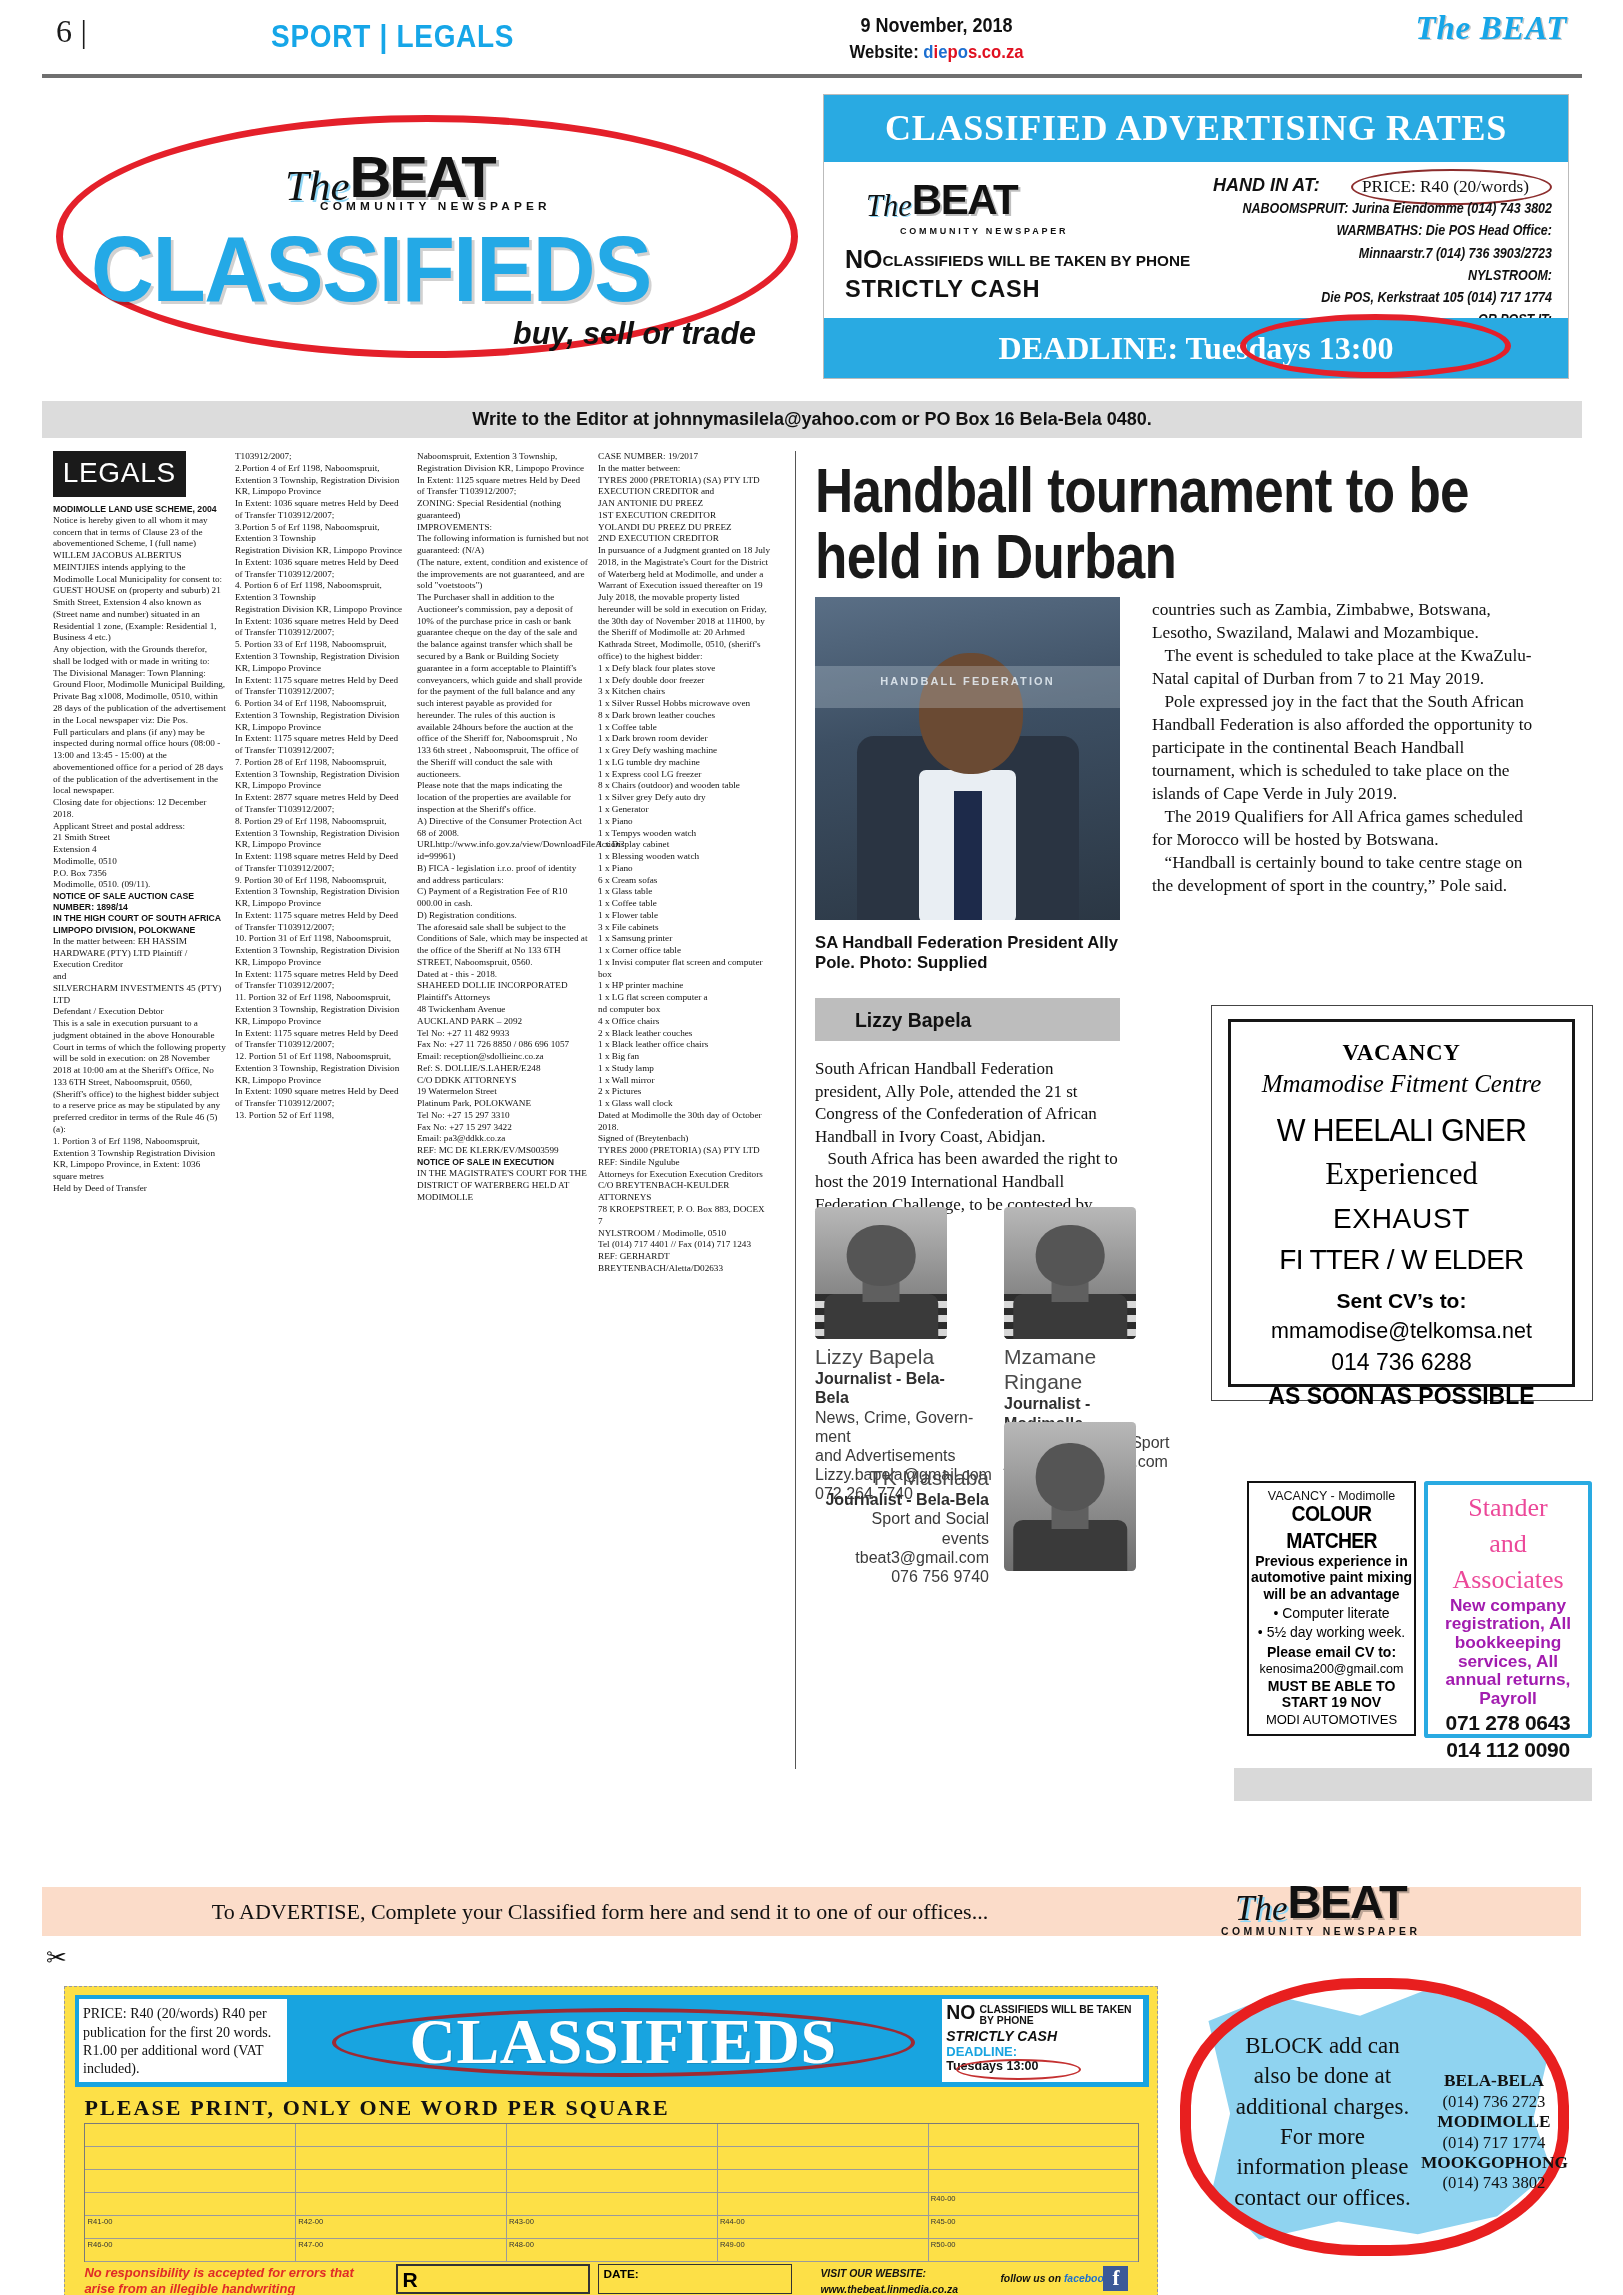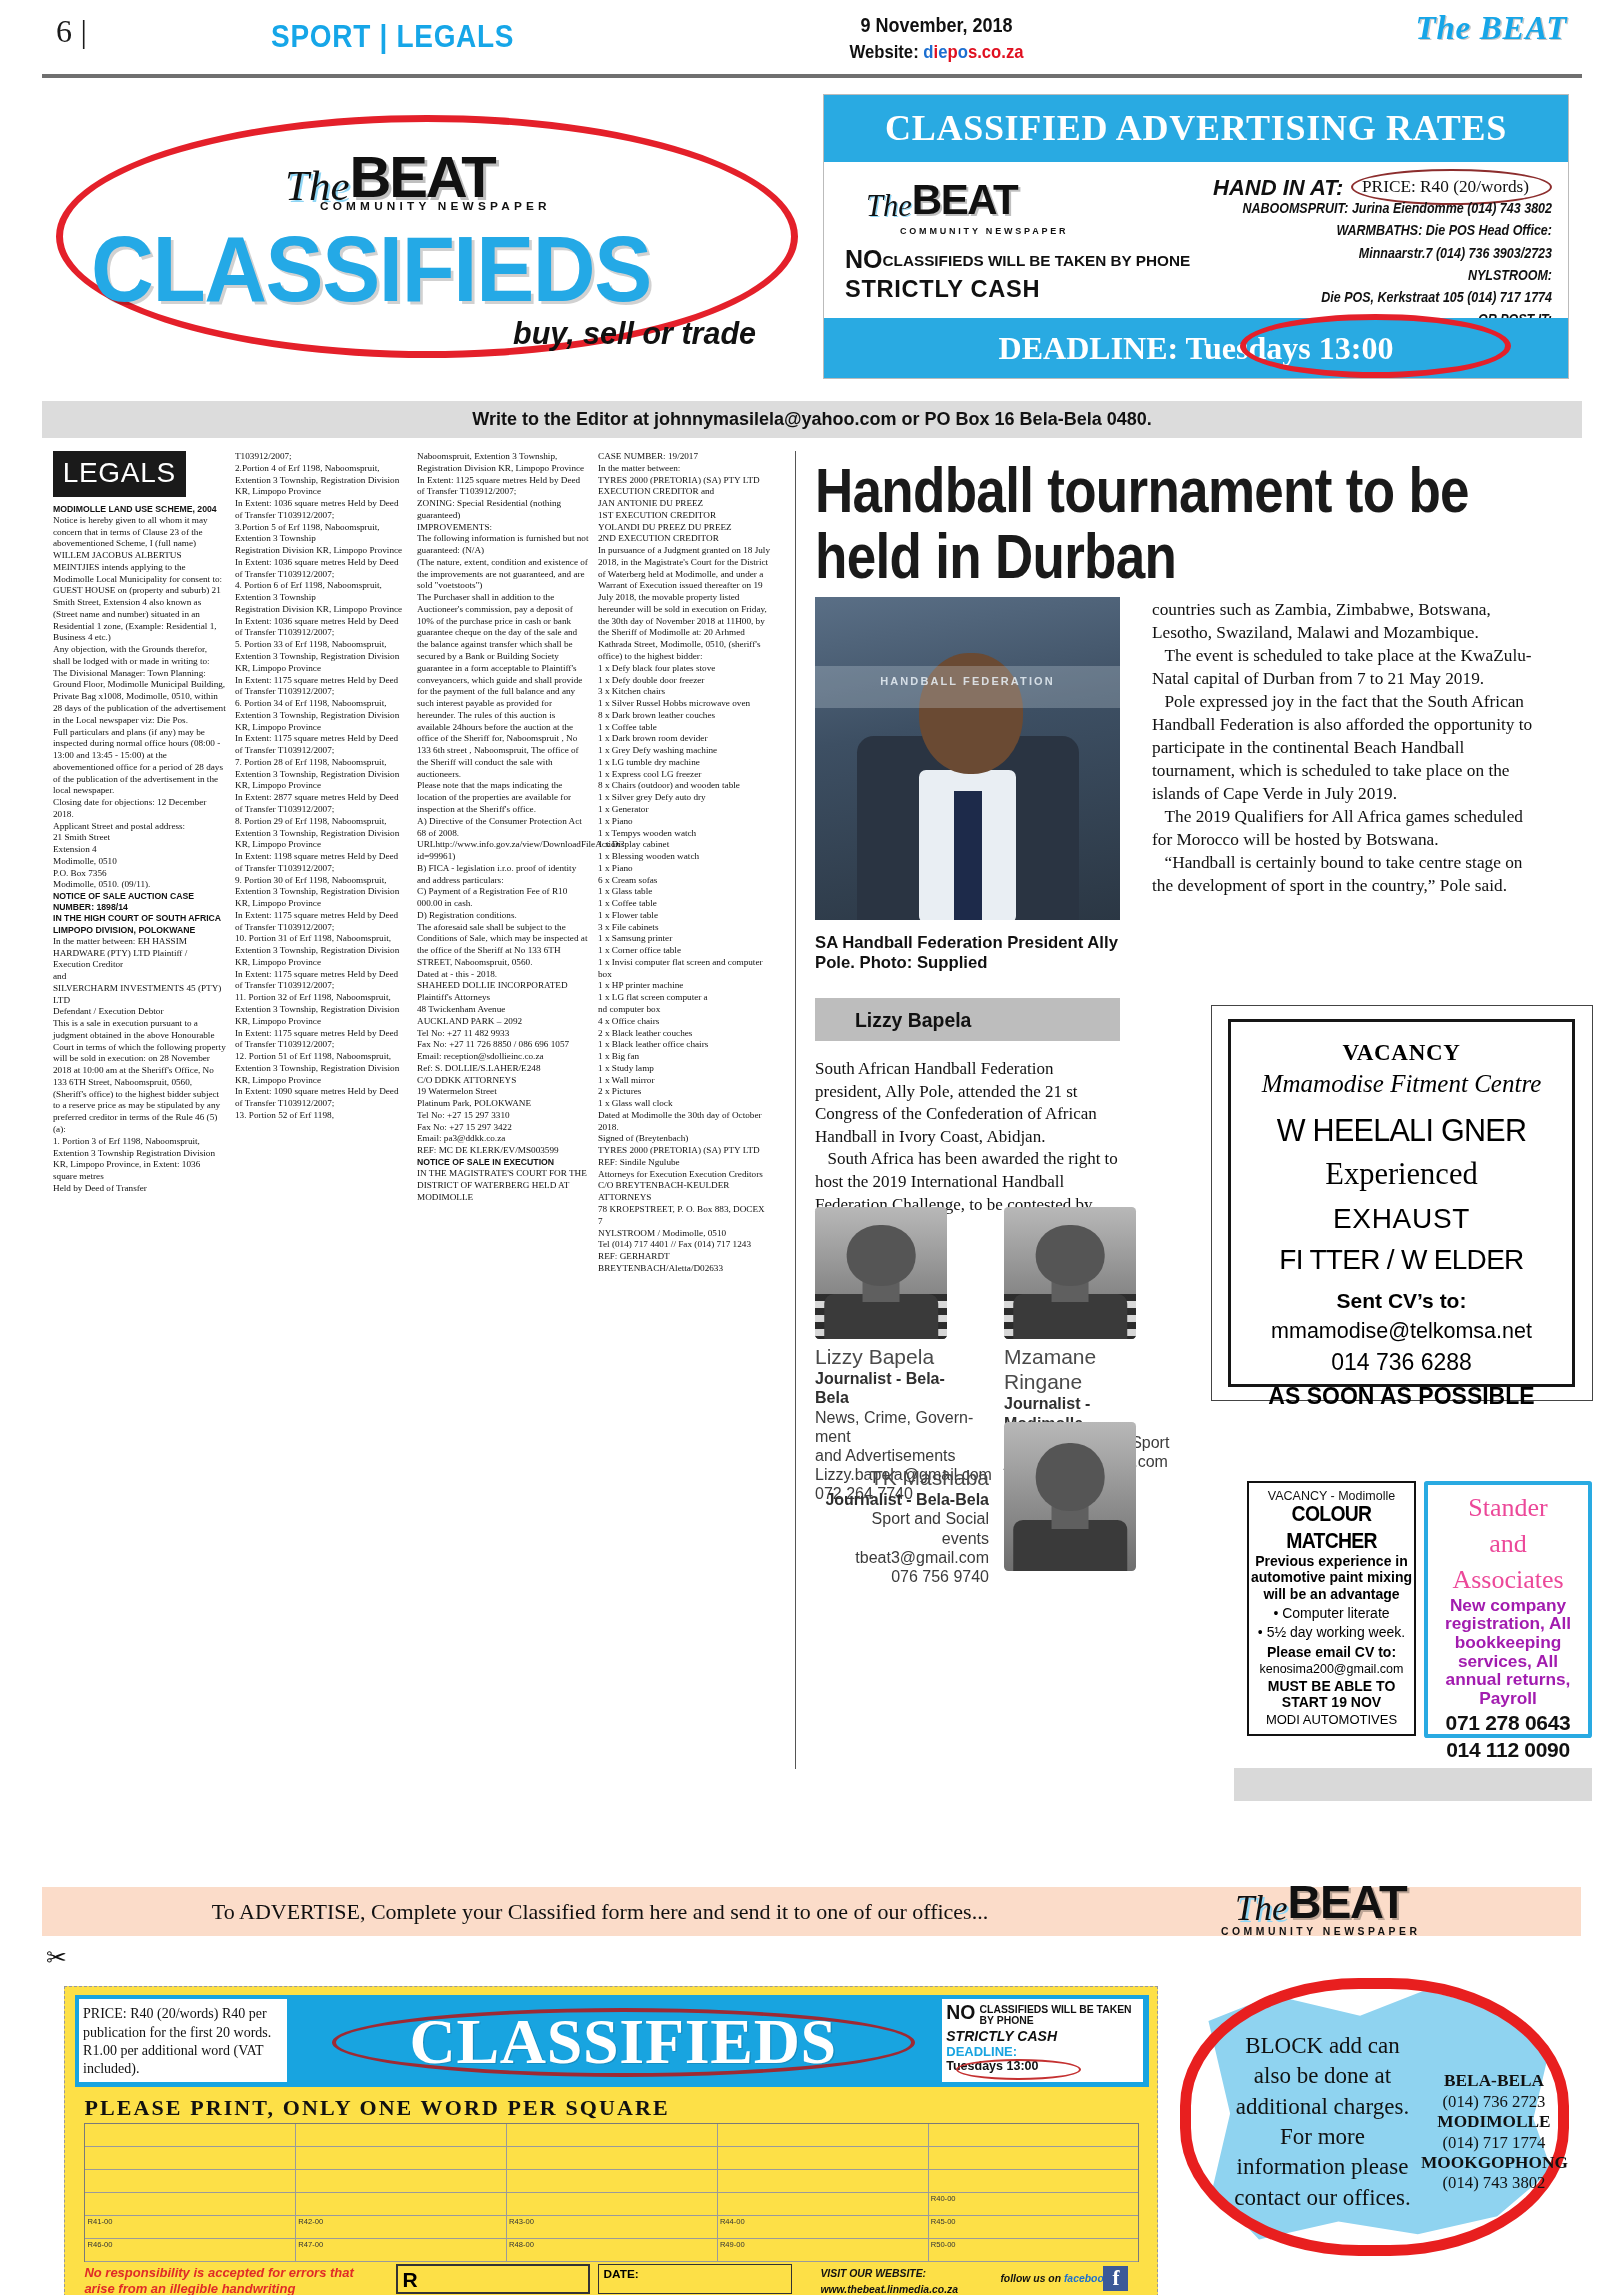--- a/index.html
+++ b/index.html
@@ -69,21 +69,21 @@
                    color:#111; letter-spacing:-1.4px; display:inline-block; vertical-align:bottom;
                    text-shadow:2.1px 2.1px 0 rgba(0,0,0,0.25);}
   .rates-beat-sub { position:absolute; left:76px; top:64px; font-family:"Liberation Sans",sans-serif;
             font-size:9px; letter-spacing:2.8px; color:#111; font-weight:bold;}
   .rates-no { position:absolute; left:21px; top:83px; font-family:"Liberation Sans",sans-serif; }
   .rates-no .no { font-weight:bold; font-size:25px; color:#111; }
   .rates-no .rest { font-weight:bold; font-size:15.3px; color:#111; vertical-align:2.1px;}
   .rates-cash { position:absolute; left:21px; top:114px; font-family:"Liberation Sans",sans-serif;
                 font-weight:bold; font-size:23.6px; color:#111; letter-spacing:0.7px;}
   .hand-in { position:absolute; left:389px; top:12.5px; font-family:"Liberation Sans",sans-serif;
-             font-weight:bold; font-style:italic; font-size:22px; color:#111; }
+             font-weight:bold; font-style:italic; font-size:18px; color:#111; }
   .price-ellipse { position:absolute; left:527px; top:7px; width:201px; height:36px;
                    border:2.1px solid #8c2d2d; border-radius:50%; }
   .price-text { position:absolute; left:538px; top:15.3px; font-family:"Liberation Serif",serif;
                 font-size:17.3px; color:#111; }
   .rates-addr { position:absolute; left:291px; top:43px; width:437px; text-align:right;
                 font-family:"Liberation Sans",sans-serif; font-style:italic; font-weight:bold;
                 font-size:12.5px; color:#111; line-height:1.62; transform:scaleY(1.1);}
   .rates-foot { position:absolute; left:0; bottom:0; width:100%; height:60px; background:#29aae2;
                 color:#fff; font-family:"Liberation Serif",serif; font-weight:bold; font-size:32px;
                 text-align:center; line-height:60px;}

